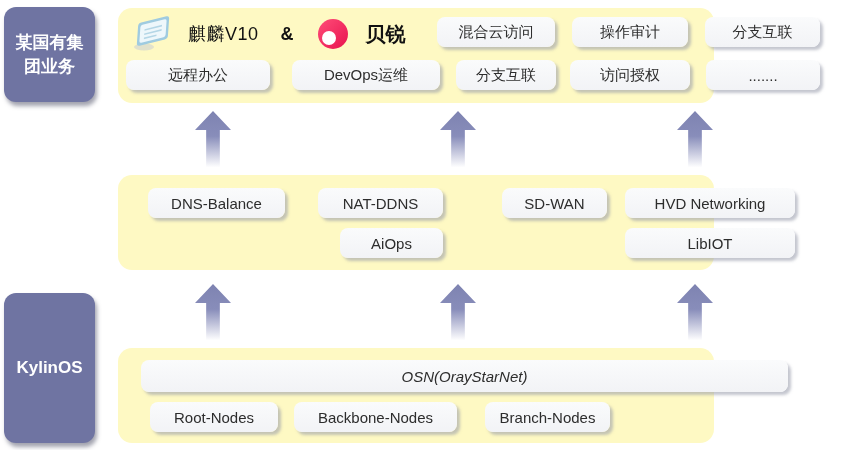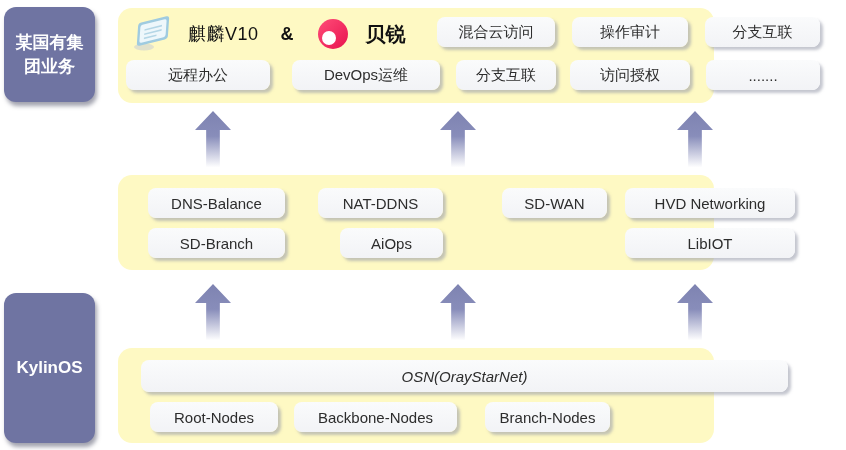--- a/index.html
+++ b/index.html
@@ -123,21 +123,20 @@
 
   <div class="arrow" style="left:195px;top:111px;"></div>
   <div class="arrow" style="left:440px;top:111px;"></div>
   <div class="arrow" style="left:677px;top:111px;"></div>
 
   <div class="panel panel-mid">
     <div class="chip" style="left:30px;top:13px;width:137px;">DNS-Balance</div>
     <div class="chip" style="left:200px;top:13px;width:125px;">NAT-DDNS</div>
     <div class="chip" style="left:384px;top:13px;width:105px;">SD-WAN</div>
     <div class="chip" style="left:507px;top:13px;width:170px;">HVD Networking</div>
-    <div class="chip" style="left:30px;top:53px;width:137px;">SD-Branch</div>
     <div class="chip" style="left:222px;top:53px;width:103px;">AiOps</div>
     <div class="chip" style="left:507px;top:53px;width:170px;">LibIOT</div>
   </div>
 
   <div class="arrow" style="left:195px;top:284px;"></div>
   <div class="arrow" style="left:440px;top:284px;"></div>
   <div class="arrow" style="left:677px;top:284px;"></div>
 
   <div class="panel panel-bot">
     <div class="chip chip-tall" style="left:23px;top:12px;width:647px;font-style:italic;">OSN(OrayStarNet)</div>

